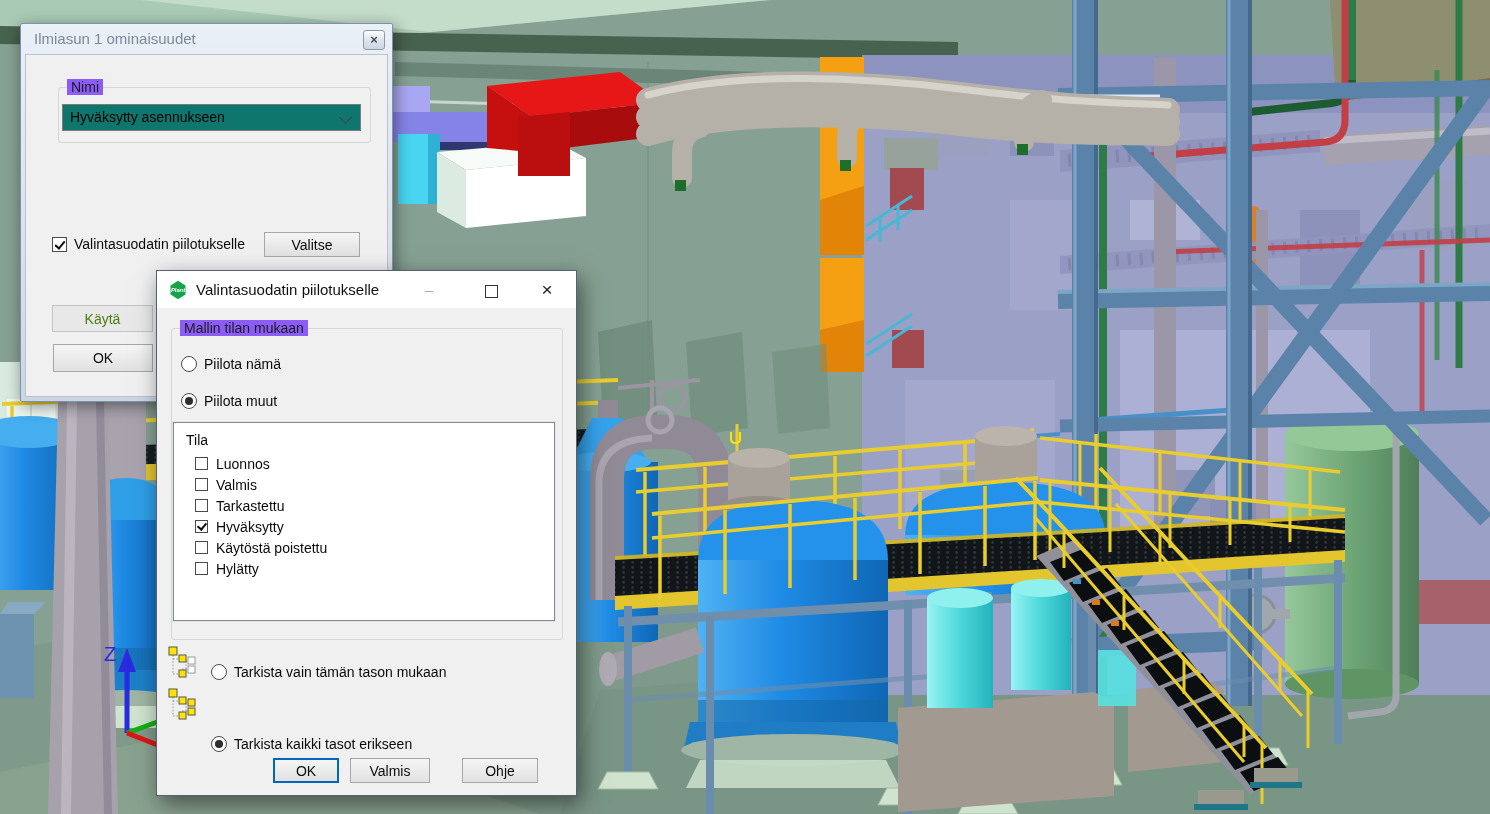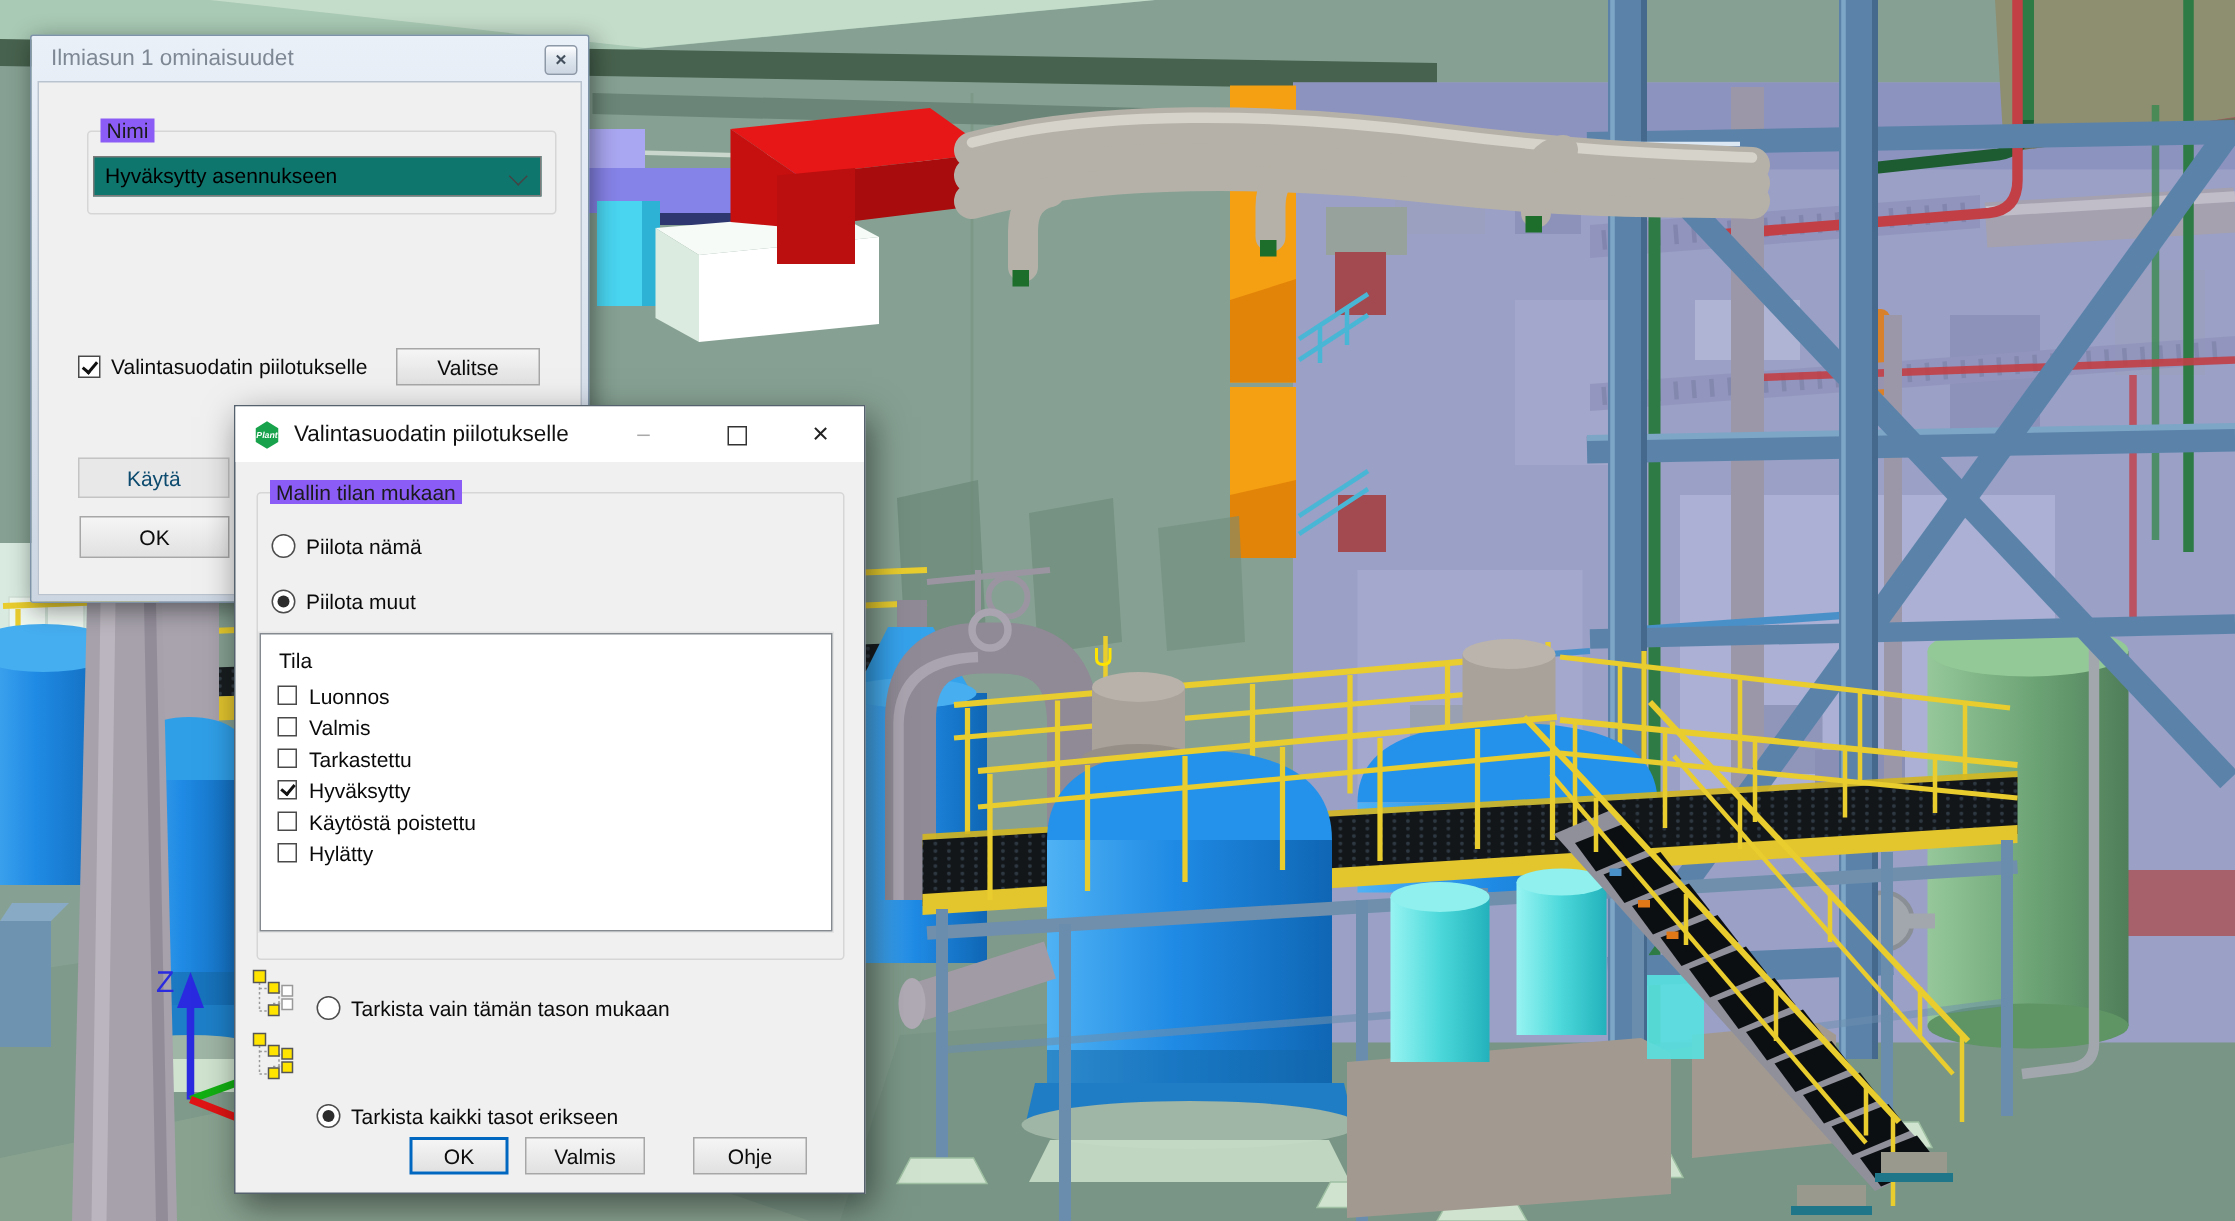--- a/index.html
+++ b/index.html
@@ -29,42 +29,42 @@
           border-right:1.6px solid #444; border-bottom:1.6px solid #444;
           transform:rotate(45deg); }
   .row { position:absolute; display:flex; align-items:center; gap:7px; font-size:14px; color:#0a0a0a; }
   .cb { width:15px; height:15px; box-sizing:border-box; background:#fff; border:1px solid #4a4a4a;
         flex:0 0 auto; position:relative; }
   .cb.on::after { content:""; position:absolute; left:4px; top:1px; width:4px; height:8px;
                   border-right:2px solid #111; border-bottom:2px solid #111; transform:rotate(40deg); }
   .btn { position:absolute; box-sizing:border-box; background:linear-gradient(#f5f5f5,#e1e1e1);
          border:1px solid #a7a7a7; font-size:14px; color:#0c0c0c; text-align:center;
          font-family:"Liberation Sans",sans-serif; display:flex; align-items:center; justify-content:center; }
-  .btn.disabled { background:#e8e8e8; border-color:#c4c4c4; color:#0c4a6e; }
+  .btn.disabled { background:#e8e8e8; border-color:#c4c4c4; color:#4d7c0f; }
   .btn.default { border:2px solid #0067c0; }
 
   
   .dlg2 { position:absolute; left:156px; top:270px; width:419px; height:524px;
           background:#f0f0f0; border:1px solid #55626e; box-shadow:4px 8px 22px rgba(0,0,0,.5); }
   .dlg2-tbar { position:relative; height:37px; background:#fff; display:flex; align-items:center;
                font-size:15px; color:#111; }
   .dlg2-tbar .ticon { margin-left:11px; flex:0 0 auto; }
   .dlg2-title { margin-left:8px; white-space:nowrap; }
   .wbtn { position:absolute; top:0; width:34px; height:37px; text-align:center; line-height:37px;
           font-size:15px; color:#222; }
   .wbtn.min { color:#a9a9a9; }
   .maxbox { display:inline-block; width:11px; height:11px; border:1.4px solid #333; vertical-align:middle; }
   .radio { width:16px; height:16px; box-sizing:border-box; border:1px solid #4c4c4c; border-radius:50%;
            background:#fff; flex:0 0 auto; position:relative; }
   .radio.on::after { content:""; position:absolute; left:3px; top:3px; right:3px; bottom:3px;
                      background:#2d2d2d; border-radius:50%; }
   .listbox { position:absolute; left:16px; top:151px; width:382px; height:199px; box-sizing:border-box;
              background:#fff; border:1px solid #848a90; box-shadow:0 0 0 1px #e4e4e4; overflow:hidden; }
   .list-head { padding:9px 0 5px 12px; font-size:14px; color:#0a0a0a; }
-  .list-row { display:flex; align-items:center; height:21px; padding-left:11px; gap:8px;
+  .list-row { display:flex; align-items:center; height:21px; padding-left:21px; gap:8px;
               font-size:14px; color:#0a0a0a; }
   .list-row .cb { width:13px; height:13px; }
   .list-row .cb.on::after { left:3px; top:0px; width:4px; height:7px; }
   .treeicon { position:absolute; left:10px; }
 </style>
 </head>
 <body>
 
 <div class="stage">
 

